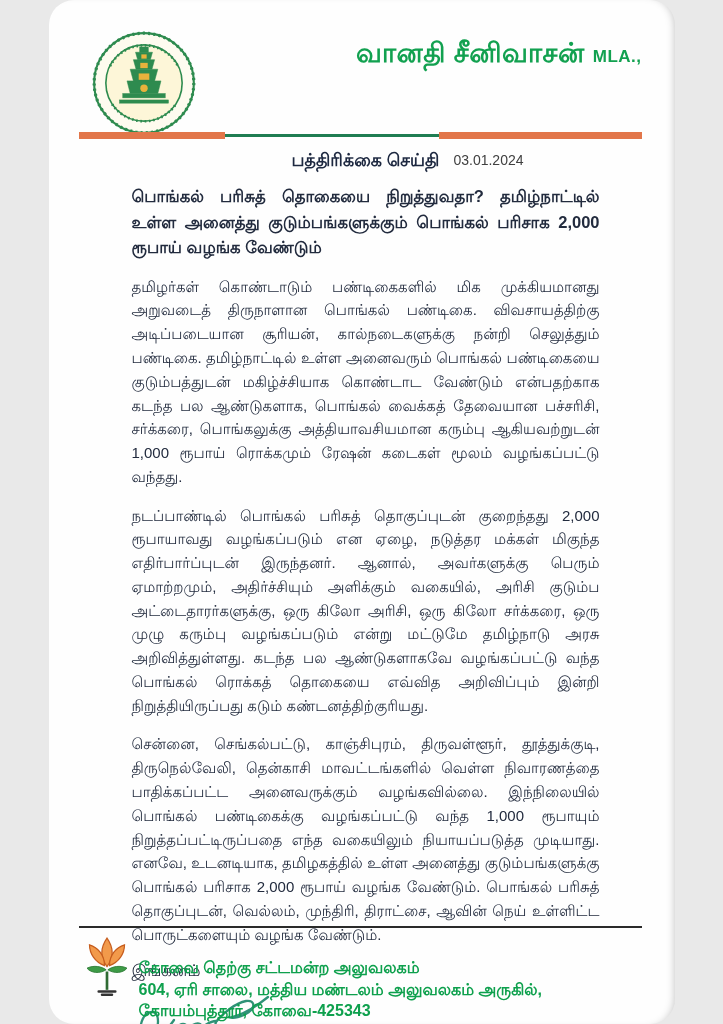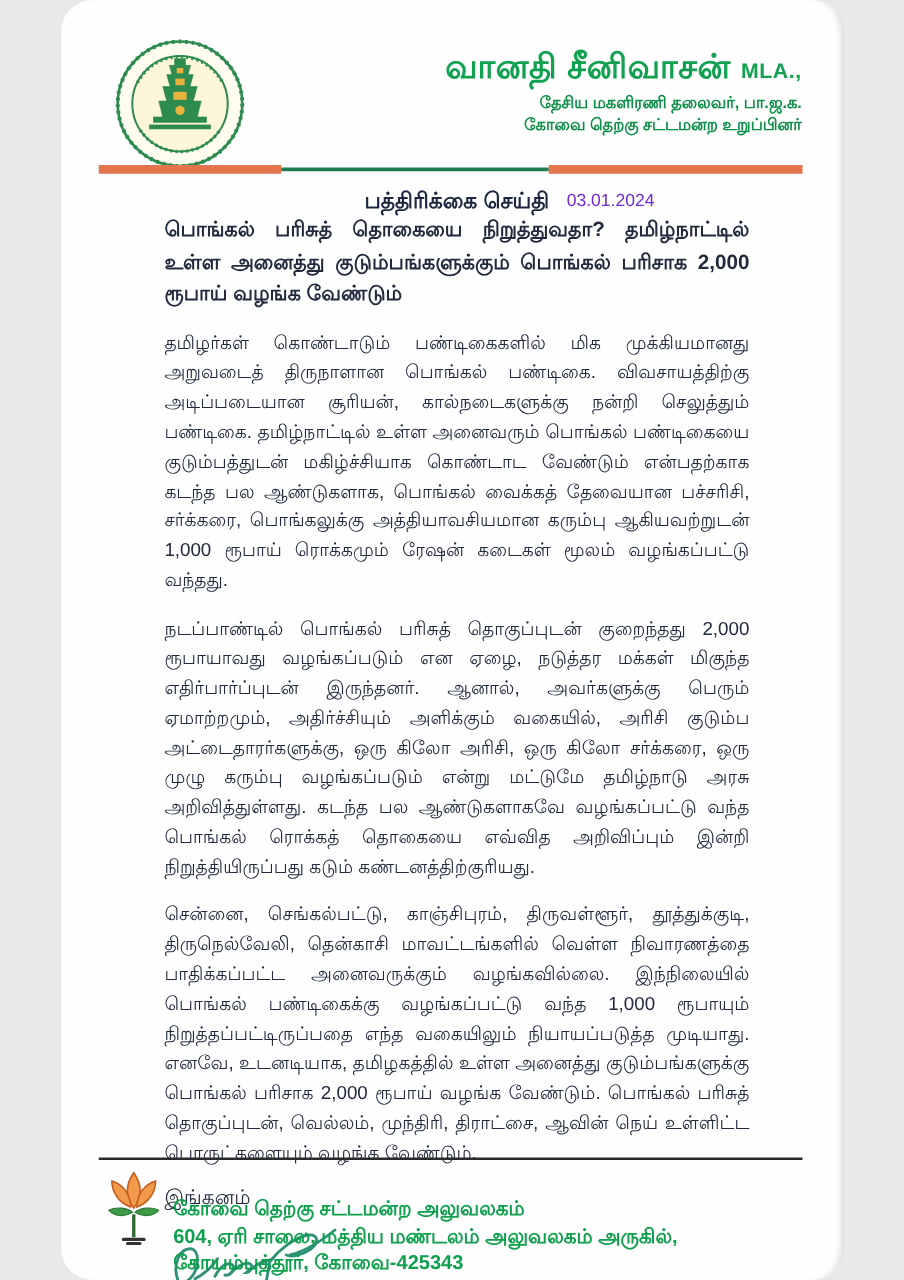--- a/index.html
+++ b/index.html
@@ -18,23 +18,23 @@
   .head-block{position:absolute;right:33px;top:40px;text-align:right;}
   .head-name{color:#12A150;font-size:27px;font-weight:bold;letter-spacing:.5px;line-height:1;}
   .head-name .suffix{font-size:17px;font-weight:bold;}
   .head-sub{color:#0C8F47;font-size:13px;font-weight:bold;margin-top:6px;line-height:1.35;}
   .rule-tri{position:absolute;left:30px;right:33px;top:131px;height:8px;display:flex;align-items:center;}
   .rule-tri .seg-orange-l{height:7px;width:26%;background:#E2764A;}
   .rule-tri .seg-green{height:3px;width:38%;background:#1F7D52;}
   .rule-tri .seg-orange-r{height:7px;flex:1;background:#E2764A;}
   
   .letter{position:absolute;left:83px;right:75px;top:150px;color:#222B3E;}
-  .title-row{position:relative;}
+  .title-row{position:relative;margin-bottom:12px;}
   .doc-title{display:block;text-align:center;font-size:17.5px;font-weight:bold;color:#1D2840;}
-  .doc-date{position:absolute;right:76px;top:2px;font-size:14px;color:#6d28d9;}
+  .doc-date{position:absolute;right:76px;top:2px;font-size:14px;color:#404040;}
   .subject{font-size:16.5px;font-weight:bold;line-height:1.55;text-align:justify;margin:0 0 14px 0;}
   .para{font-size:15px;line-height:1.585;text-align:justify;margin:0 0 15px 0;}
   .closing{font-size:16.2px;margin:2px 0 0 0;}
   .sig-wrap{margin:8px 0 0 2px;height:70px;}
   .signatory{font-size:16.5px;font-weight:bold;margin-top:4px;color:#1D2840;}
   
   .footer-rule{position:absolute;left:30px;right:33px;top:926px;height:2px;background:#2a2a2a;}
   .lotus{position:absolute;left:33px;top:936px;width:50px;height:66px;}
   .footer-text{position:absolute;left:90px;top:957px;color:#0EA04D;font-weight:bold;font-size:16px;line-height:1.35;}
 </style>
@@ -67,24 +67,20 @@
 
       <path d="M18,34 A36,36 0 0 1 82,34" fill="none" stroke="#2E8B4F" stroke-width="2.5" stroke-dasharray="1.5 2.5"></path>
       <path d="M20,70 A36,36 0 0 0 80,70" fill="none" stroke="#2E8B4F" stroke-width="2.5" stroke-dasharray="1.5 2.5"></path>
     </svg>
   </div>
 
   <div class="head-block">
     <div class="head-name">
       <span>வானதி சீனிவாசன்</span>
       <span class="suffix">MLA.,</span>
-    </div>
-    <div class="head-sub">
-      <div>தேசிய மகளிரணி தலைவர், பா.ஜ.க.</div>
-      <div>கோவை தெற்கு சட்டமன்ற உறுப்பினர்</div>
     </div>
   </div>
 
   <div class="rule-tri">
     <div class="seg-orange-l"></div>
     <div class="seg-green"></div>
     <div class="seg-orange-r"></div>
   </div>
 
   <div class="letter">

